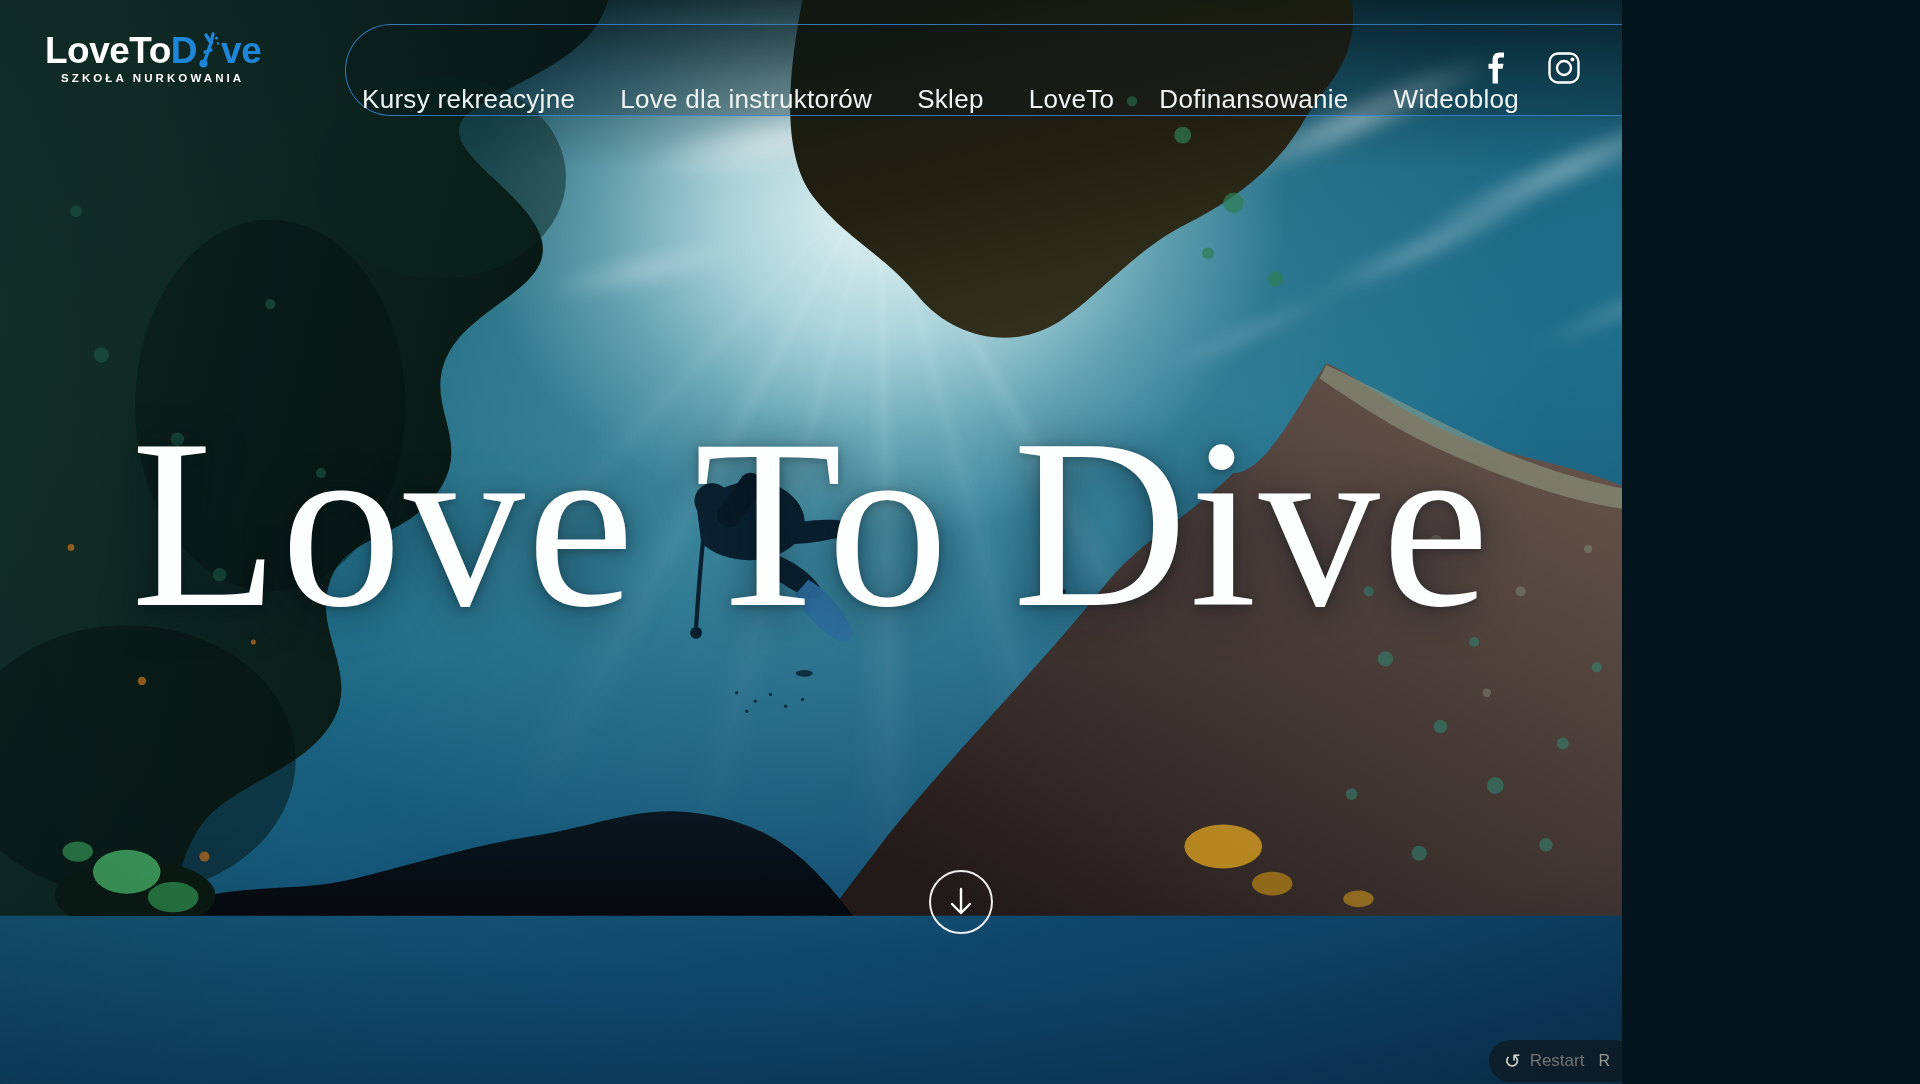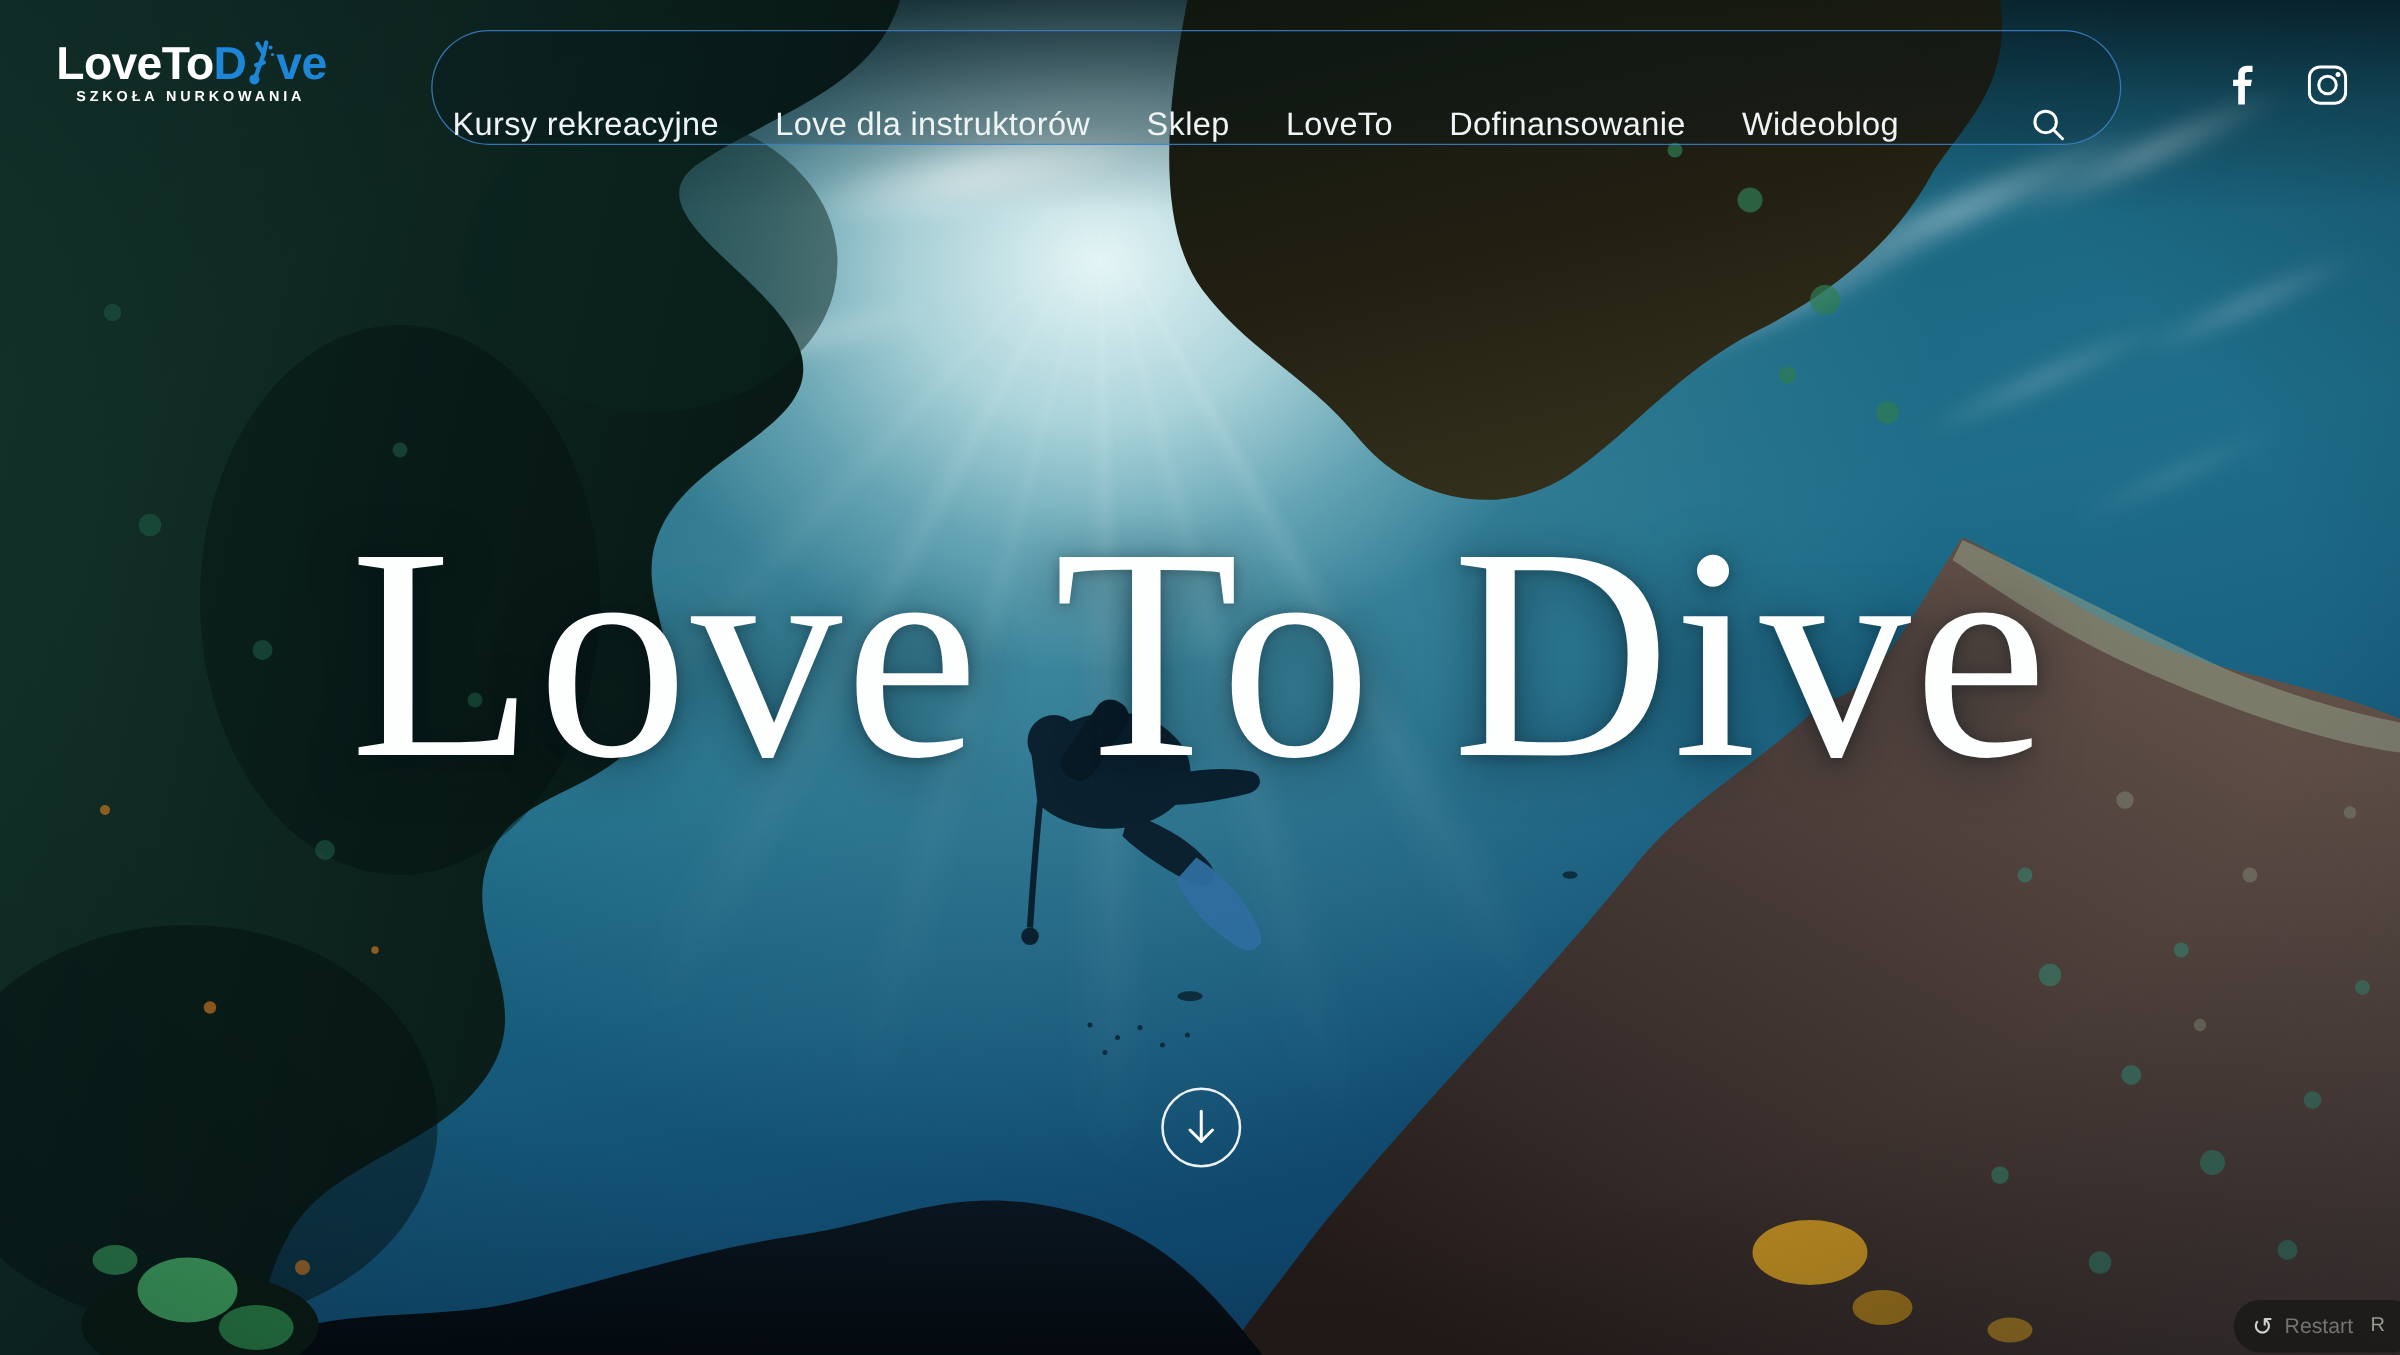--- a/index.html
+++ b/index.html
@@ -1,17 +1,17 @@
 <!DOCTYPE html>
 <html><head>
 <meta charset="utf-8">
 <style>
   html,body{margin:0;padding:0;background:#03141c;}
-  .stage{position:relative;width:1920px;height:1084px;overflow:hidden;
-         font-family:"Liberation Sans",sans-serif;}
+  .stage{position:relative;width:1585px;height:1084px;overflow:hidden;
+         font-family:"Liberation Sans",sans-serif;padding-left:37px;}
 
   
   .water{position:absolute;inset:0;
     background:
       linear-gradient(180deg, rgba(3,16,20,.70) 0%, rgba(3,16,20,.28) 80px, rgba(3,16,20,0) 170px),
       radial-gradient(ellipse 520px 420px at 880px 210px, rgba(238,251,251,.95) 0%, rgba(205,236,238,.75) 30%, rgba(160,210,218,.40) 55%, rgba(140,195,205,0) 78%),
       radial-gradient(ellipse 950px 820px at 840px 340px, rgba(120,185,198,.50) 0%, rgba(90,160,178,.22) 50%, rgba(90,160,178,0) 75%),
       radial-gradient(ellipse 1400px 900px at 1700px 300px, rgba(32,112,142,.55) 0%, rgba(32,112,142,0) 70%),
       linear-gradient(168deg, #0e3a46 0%, #186178 30%, #1c6a85 48%, #16597a 64%, #0f466b 80%, #0a3352 100%);
   }

